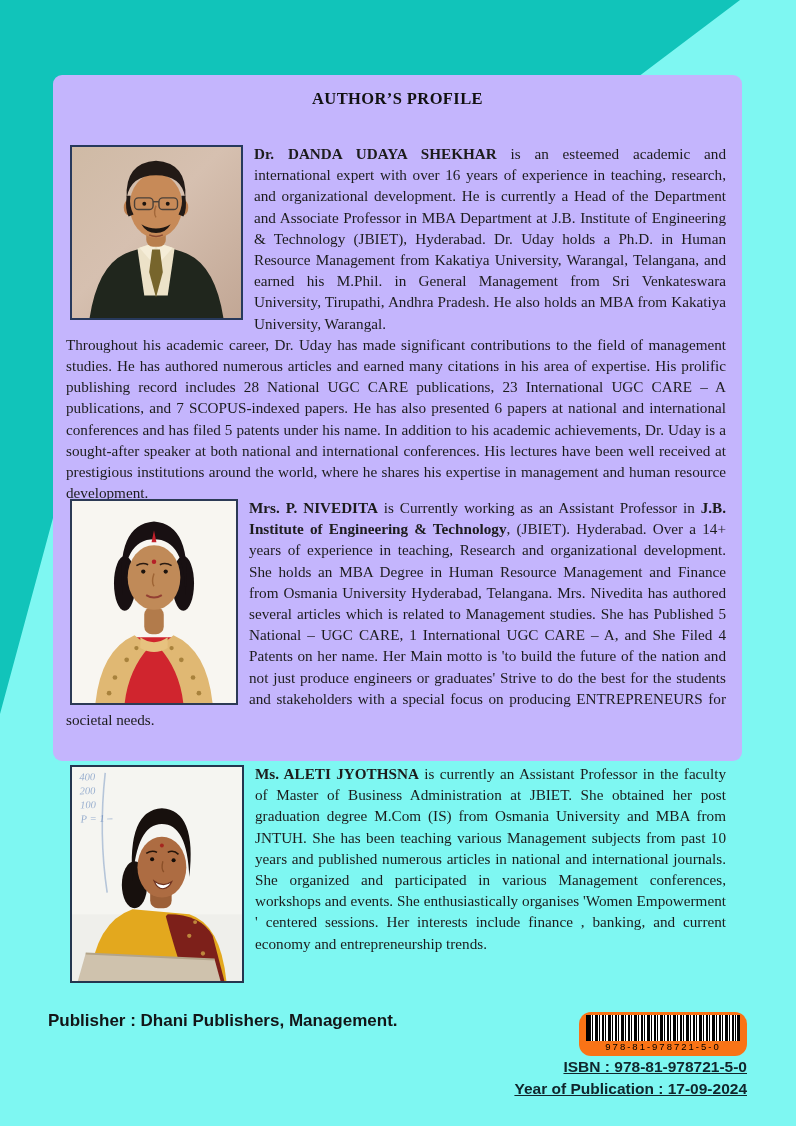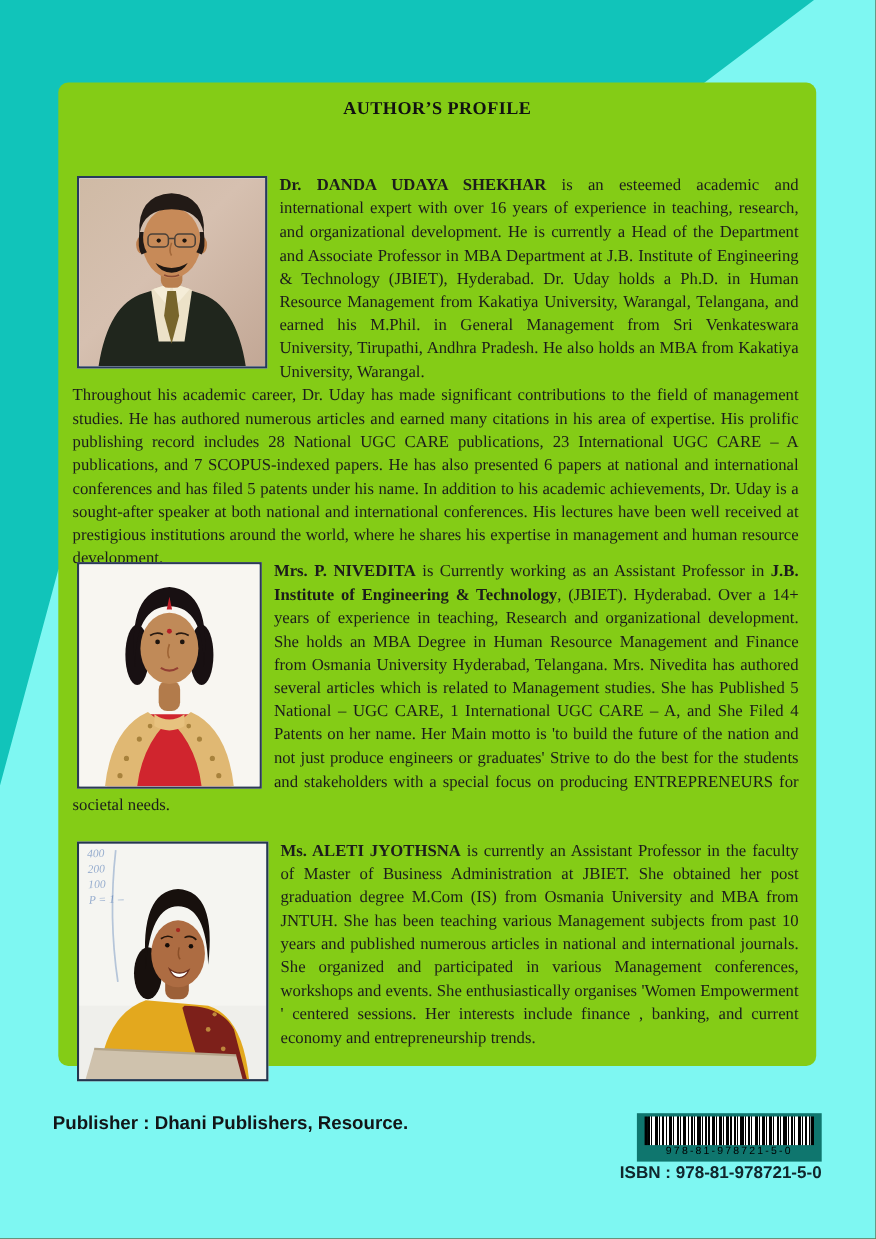--- a/index.html
+++ b/index.html
@@ -1,48 +1,48 @@
 <!DOCTYPE html>
 <html><head>
 <meta charset="utf-8">
 <style>
   html,body{margin:0;padding:0;background:#555;}
   .page{position:relative;width:796px;height:1126px;overflow:hidden;
         background:#7ef7f2;font-family:"Liberation Serif",serif;}
   .bg-dark{position:absolute;inset:0;background:#11c4ba;
         clip-path:polygon(0 0, 740px 0, 53px 518px, 0 714px);}
-  .panel{position:absolute;left:53px;top:75px;width:689px;height:894px;
-        background:#84cc16;border-radius:9px;}
+  .panel{position:absolute;left:53px;top:75px;width:689px;height:686px;
+        background:#c4b5fd;border-radius:9px;}
   .title{position:absolute;top:14px;left:0;width:100%;margin:0;text-align:center;
         font-size:16.5px;font-weight:700;letter-spacing:.4px;color:#111;}
   .author{position:absolute;left:13px;right:16px;color:#1c1c1c;
         font-size:15.2px;line-height:21.2px;text-align:justify;}
   .author p{margin:0;}
   .author .bold{font-weight:700;}
-  .s1{top:83px;} .s2{top:434px;} .s3{top:688px;}
+  .s1{top:68px;} .s2{top:422px;} .s3{top:688px;}
   .photo{float:left;margin:2px 11px 4px 4px;border:2px solid #27395c;
         box-sizing:border-box;background:#fff;position:relative;overflow:hidden;}
   .p1{width:173px;height:175px;}
   .p2{width:168px;height:206px;border-color:#2c3a55;}
   .p3{width:174px;height:218px;border-color:#24364f;}
   .photo svg{display:block;width:100%;height:100%;}
   .scribbles{position:absolute;top:3px;left:8px;color:#5a7fb8;opacity:.6;
         font:italic 10.5px/14px "Liberation Serif",serif;white-space:pre-line;
         transform:rotate(-2deg);}
   .footer-left{position:absolute;left:48px;top:1009px;color:#121517;
         font:700 17px/23px "Liberation Sans",sans-serif;}
   .barcode{position:absolute;left:579px;top:1012px;width:168px;height:44px;
-        background:#0f766e;}
+        background:#f97316;border-radius:12px;}
   .bars{height:26px;margin:3px 7px 0;border-left:3px solid #000;border-right:3px solid #000;
         background:repeating-linear-gradient(90deg,#000 0 2px,#fff 2px 3px,#000 3px 4px,
         #fff 4px 6px,#000 6px 9px,#fff 9px 10px,#000 10px 11px,#fff 11px 13px);}
   .bnum{text-align:center;letter-spacing:2px;color:#000;
         font:9.5px/12px "Liberation Sans",sans-serif;}
   .isbn-block{position:absolute;right:49px;top:1056px;text-align:right;color:#10262c;
-        font:700 15.5px/21.5px "Liberation Sans",sans-serif;}
+        font:700 15.5px/21.5px "Liberation Sans",sans-serif;text-decoration:underline;}
 </style>
 </head>
 <body>
 
 <div class="page">
   <div class="bg-dark"></div>
 
   <div class="panel">
     <h1 class="title">AUTHOR’S PROFILE</h1>
 
@@ -157,24 +157,25 @@
 100
 P = 1 –</div>
       </div>
       <div class="bio">
           <p><span class="bold">Ms. ALETI JYOTHSNA</span><span> is currently an Assistant Professor in the faculty of Master of Business Administration at JBIET. She obtained her post graduation degree M.Com (IS) from Osmania University and MBA from JNTUH. She has been teaching various Management subjects from  past 10 years and published numerous articles in national and international journals. She organized and participated in various Management conferences,  workshops and events. She enthusiastically organises 'Women Empowerment ' centered sessions. Her interests include finance , banking, and current economy and entrepreneurship trends.</span></p>
         </div>
     </section>
   </div>
 
   <div class="footer-left">
-    <div>Publisher : Dhani Publishers, Resource.</div>
+    <div>Publisher : Dhani Publishers, Management.</div>
   </div>
 
   <div class="barcode">
     <div class="bars"></div>
     <div class="bnum">978-81-978721-5-0</div>
   </div>
 
   <div class="isbn-block">
     <div>ISBN : 978-81-978721-5-0</div>
+    <div>Year of Publication : 17-09-2024</div>
   </div>
 </div>
 
 </body></html>

